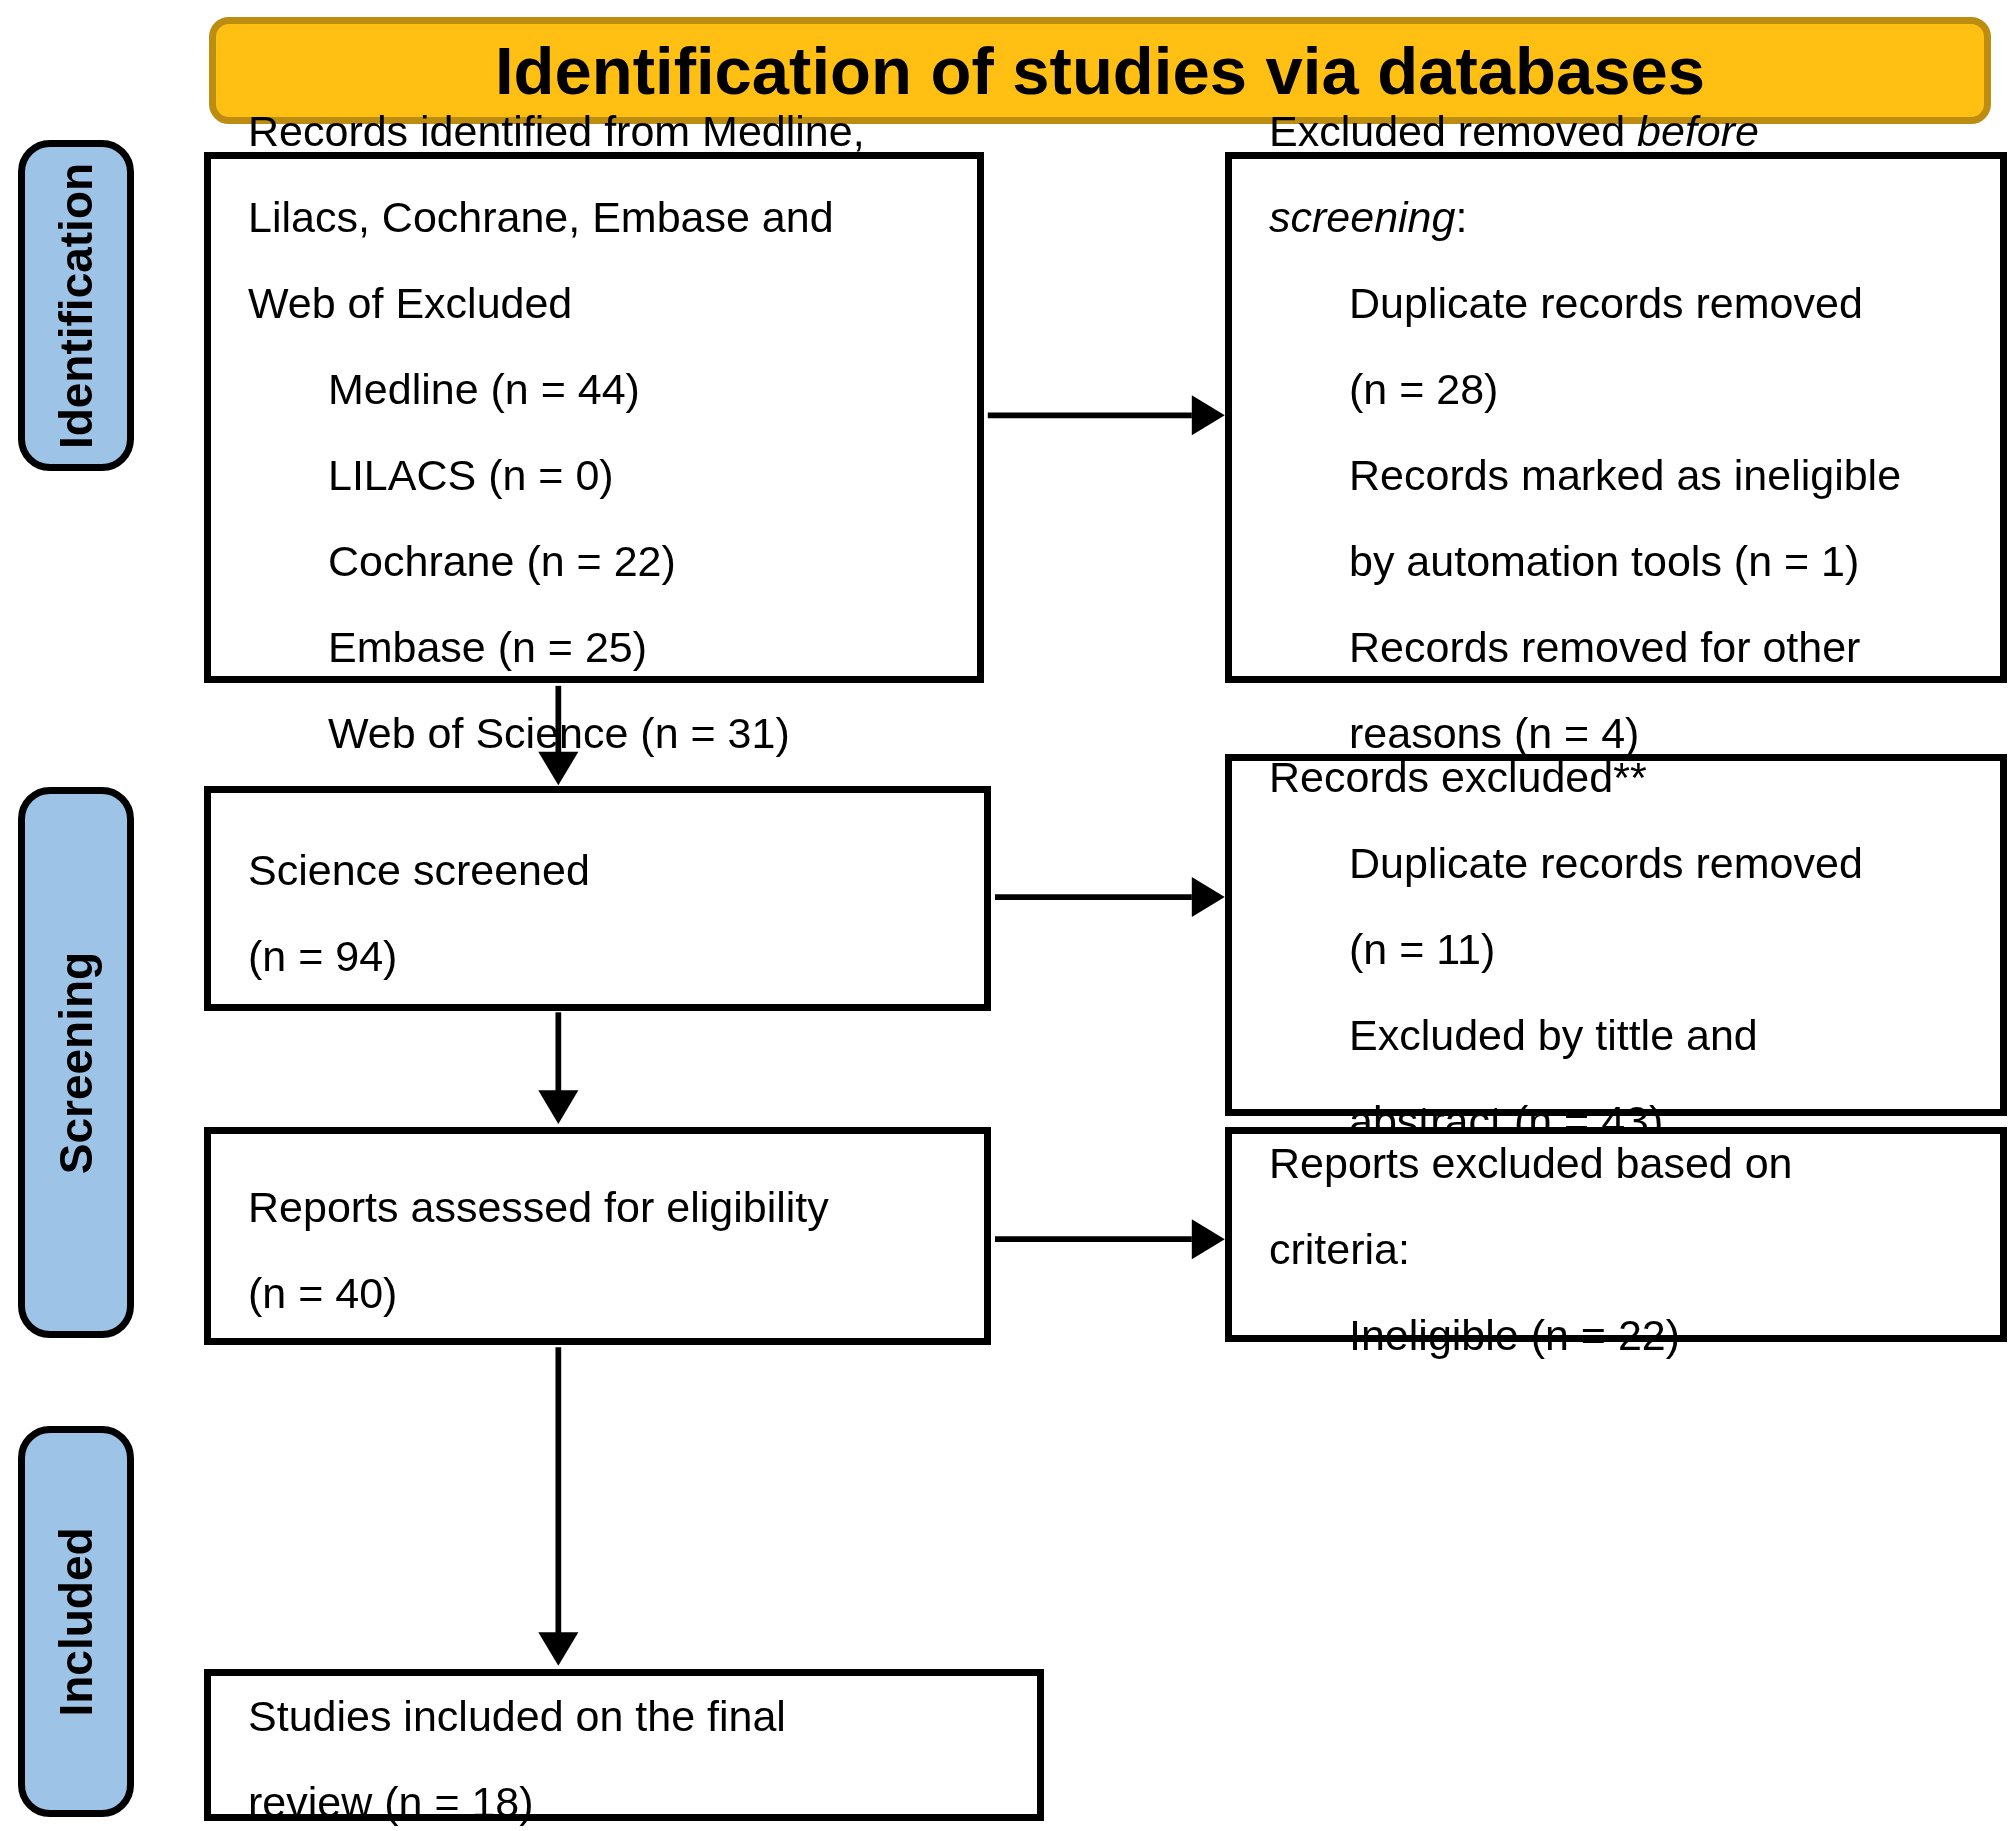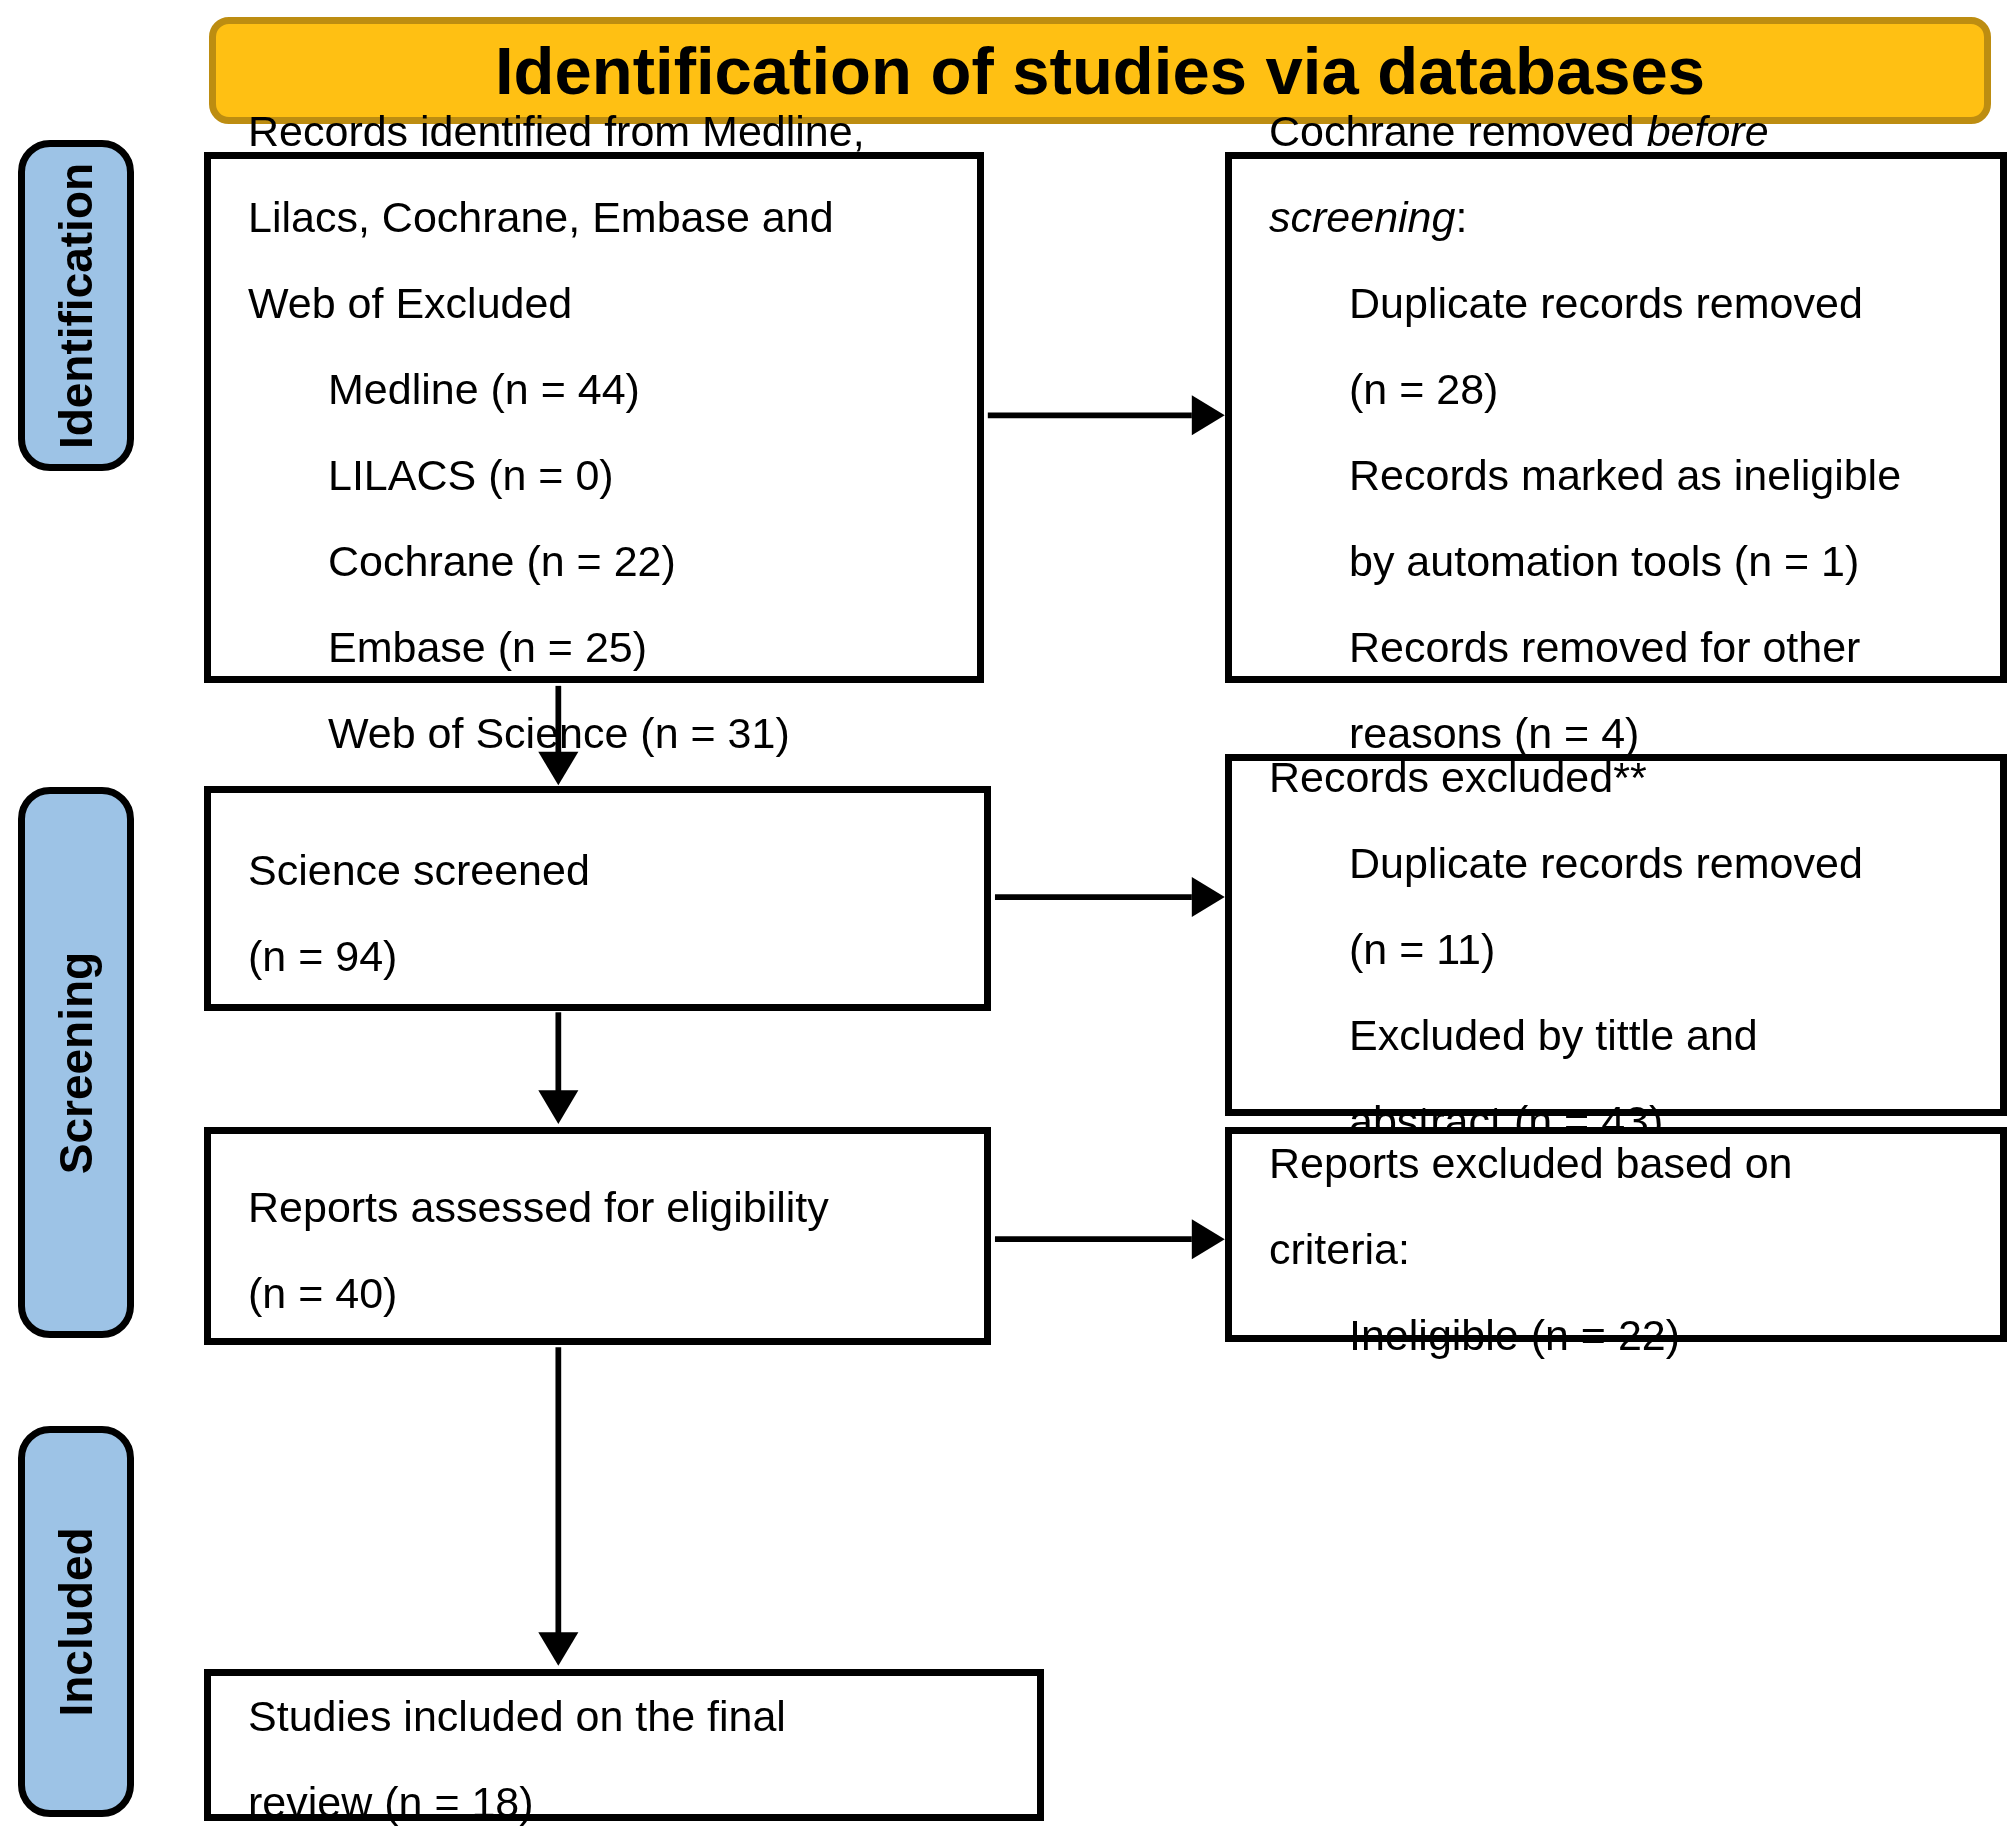--- a/index.html
+++ b/index.html
@@ -81,21 +81,21 @@
       <div class="line"><span>Lilacs, Cochrane, Embase and</span></div>
       <div class="line"><span>Web of Excluded</span></div>
       <div class="line indent"><span>Medline (n = 44)</span></div>
       <div class="line indent"><span>LILACS (n = 0)</span></div>
       <div class="line indent"><span>Cochrane (n = 22)</span></div>
       <div class="line indent"><span>Embase (n = 25)</span></div>
       <div class="line indent"><span>Web of Science (n = 31)</span></div>
     </div>
 
   <div class="fbox" style="left:1225px; top:152px; width:782px; height:531px;">
-      <div class="line"><span>Cochrane removed </span><span class="it">before</span></div>
+      <div class="line"><span>Excluded removed </span><span class="it">before</span></div>
       <div class="line"><span class="it">screening</span><span>:</span></div>
       <div class="line indent"><span>Duplicate records removed</span></div>
       <div class="line indent"><span>(n = 28)</span></div>
       <div class="line indent"><span>Records marked as ineligible</span></div>
       <div class="line indent"><span>by automation tools (n = 1)</span></div>
       <div class="line indent"><span>Records removed for other</span></div>
       <div class="line indent"><span>reasons (n = 4)</span></div>
     </div>
 
   <div class="fbox" style="left:204px; top:786px; width:787px; height:225px;">

